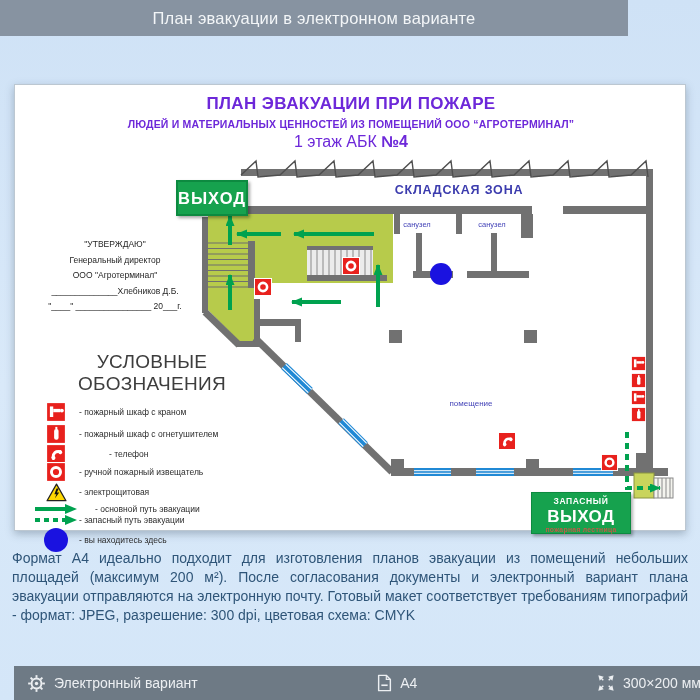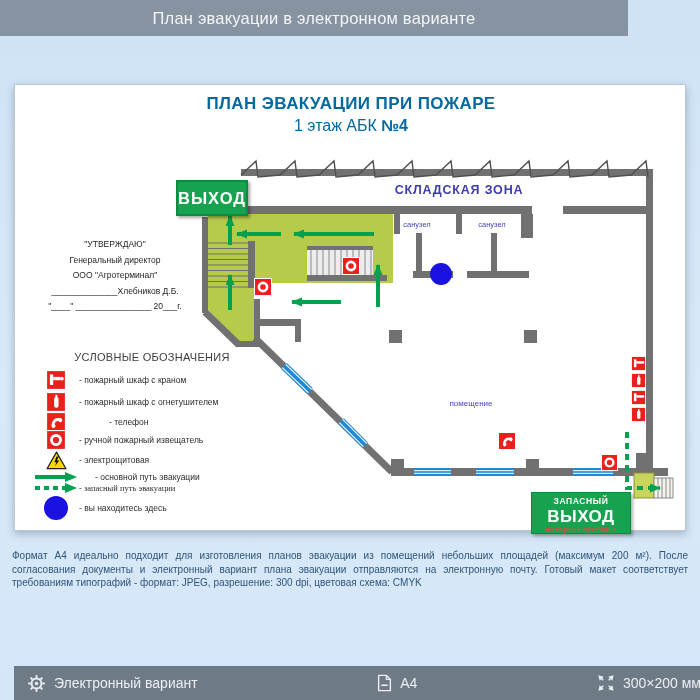--- a/index.html
+++ b/index.html
@@ -10,21 +10,21 @@
   }
   .topbar{
     position:absolute;left:0;top:0;width:628px;height:36px;background:#8793a1;
     display:flex;align-items:center;justify-content:center;
     color:#f3f6f8;font-size:16.5px;letter-spacing:.2px;
   }
   .card{
     position:absolute;left:14px;top:84px;width:672px;height:447px;background:#ffffff;
     border:1px solid #bcc7d1;box-shadow:0 3px 8px rgba(60,80,100,.35);box-sizing:border-box;
   }
-  .plan-title{position:absolute;left:0;top:9px;width:672px;text-align:center;color:#0369a1;}
+  .plan-title{position:absolute;left:0;top:9px;width:672px;text-align:center;color:#6d28d9;}
   .plan-title .t1{font-size:17px;font-weight:600;letter-spacing:.4px;}
   .plan-title .t2{font-size:10.5px;font-weight:600;margin-top:4px;letter-spacing:.2px;}
   .plan-title .t3{font-size:16px;margin-top:3px;}
   .plan-title .t3 b{font-weight:700;}
   .plan-svg{position:absolute;left:0;top:0;width:672px;height:447px;}
   .exit-sign{
     position:absolute;left:161px;top:95px;width:72px;height:36px;background:#16a24e;
     border:2px solid #0d8a40;box-sizing:border-box;box-shadow:2px 2px 3px rgba(0,0,0,.35);
     color:#fff;font-size:16.5px;font-weight:700;letter-spacing:1px;
     display:flex;align-items:center;justify-content:center;z-index:3;
@@ -35,28 +35,28 @@
     text-align:center;z-index:3;line-height:1;
   }
   .emergency-sign .e1{color:#fff;font-size:8.5px;font-weight:700;letter-spacing:.6px;margin-top:4px;}
   .emergency-sign .e2{color:#fff;font-size:17px;font-weight:700;letter-spacing:.5px;margin-top:2px;}
   .emergency-sign .e3{color:#c05a48;font-size:6.8px;font-weight:700;margin-top:2px;letter-spacing:.3px;}
   .approve{
     position:absolute;left:14px;top:152px;width:172px;text-align:center;
     font-size:8.5px;color:#1f1f1f;line-height:15.5px;z-index:2;
   }
   .legend{position:absolute;left:18px;top:266px;width:238px;z-index:2;}
-  .legend .lg-head{font-size:11px;color:#3d3d3d;text-align:center;letter-spacing:.3px;}
+  .legend .lg-head{font-size:19px;color:#3d3d3d;text-align:center;letter-spacing:.3px;}
   .legend .rows{position:relative;height:165px;margin-top:2px;}
   .legend .lrow{position:absolute;left:0;display:flex;align-items:center;}
   .legend .icon-box{width:46px;display:flex;justify-content:center;align-items:center;flex:none;}
   .legend .lbl{font-size:8.5px;color:#2b2b2b;white-space:nowrap;}
   .descr{
     position:absolute;left:12px;top:549px;width:676px;text-align:justify;
-    font-size:10px;line-height:1.36;color:#2f5578;
+    font-size:14px;line-height:1.36;color:#2f5578;
   }
   .footbar{
     position:absolute;left:14px;top:666px;width:700px;height:34px;background:#6e7a85;
     display:flex;align-items:center;justify-content:space-between;color:#eceff2;font-size:14px;
   }
   .footbar .fitem{display:flex;align-items:center;margin:0 13px;}
   .footbar .fitem svg{margin-right:8px;}
   .dot-blue{border-radius:50%;background:#1a12e0;}
 </style>
 </head>
@@ -241,20 +241,21 @@
     <g>
       <text x="444" y="109" text-anchor="middle" font-size="12.5" font-weight="600" fill="#3c3cae" letter-spacing="0.8">СКЛАДСКАЯ ЗОНА</text>
       <text x="402" y="142" text-anchor="middle" font-size="7.5" fill="#4444b8">санузел</text>
       <text x="477" y="142" text-anchor="middle" font-size="7.5" fill="#4444b8">санузел</text>
       <text x="456" y="321" text-anchor="middle" font-size="8" fill="#4444b8">помещение</text>
     </g>
   </svg>
 
   <div class="plan-title">
     <div class="t1">ПЛАН ЭВАКУАЦИИ ПРИ ПОЖАРЕ</div>
+    <div class="t2">ЛЮДЕЙ И МАТЕРИАЛЬНЫХ ЦЕННОСТЕЙ ИЗ ПОМЕЩЕНИЙ ООО “АГРОТЕРМИНАЛ”</div>
     <div class="t3"><span>1 этаж АБК </span><b>№4</b></div>
   </div>
 
   <div class="exit-sign">
     <span>ВЫХОД</span>
   </div>
   <div class="emergency-sign">
     <div class="e1">ЗАПАСНЫЙ</div>
     <div class="e2">ВЫХОД</div>
     <div class="e3">пожарная лестница</div>
@@ -320,21 +321,21 @@
       <div class="lrow" style="top:106px;height:11px;gap:16px;">
         <span class="icon-box">
           <svg width="44" height="12" viewBox="0 0 44 12">
               <line x1="1" y1="6" x2="31" y2="6" stroke="#00a24f" stroke-width="4"></line>
               <polygon points="31,1 43,6 31,11" fill="#00a24f"></polygon>
             </svg>
           </span>
         <span class="lbl">- основной путь эвакуации</span>
       </div>
 
-      <div class="lrow" style="top:117px;height:11px;font-family:Liberation Serif, serif;">
+      <div class="lrow" style="top:117px;height:11px;">
         <span class="icon-box">
           <svg width="44" height="12" viewBox="0 0 44 12">
               <line x1="1" y1="6" x2="31" y2="6" stroke="#00a24f" stroke-width="4" stroke-dasharray="5 4"></line>
               <polygon points="31,1 43,6 31,11" fill="#00a24f"></polygon>
             </svg>
           </span>
         <span class="lbl">- запасный путь эвакуации</span>
       </div>
 
       <div class="lrow" style="top:130px;height:26px;">

